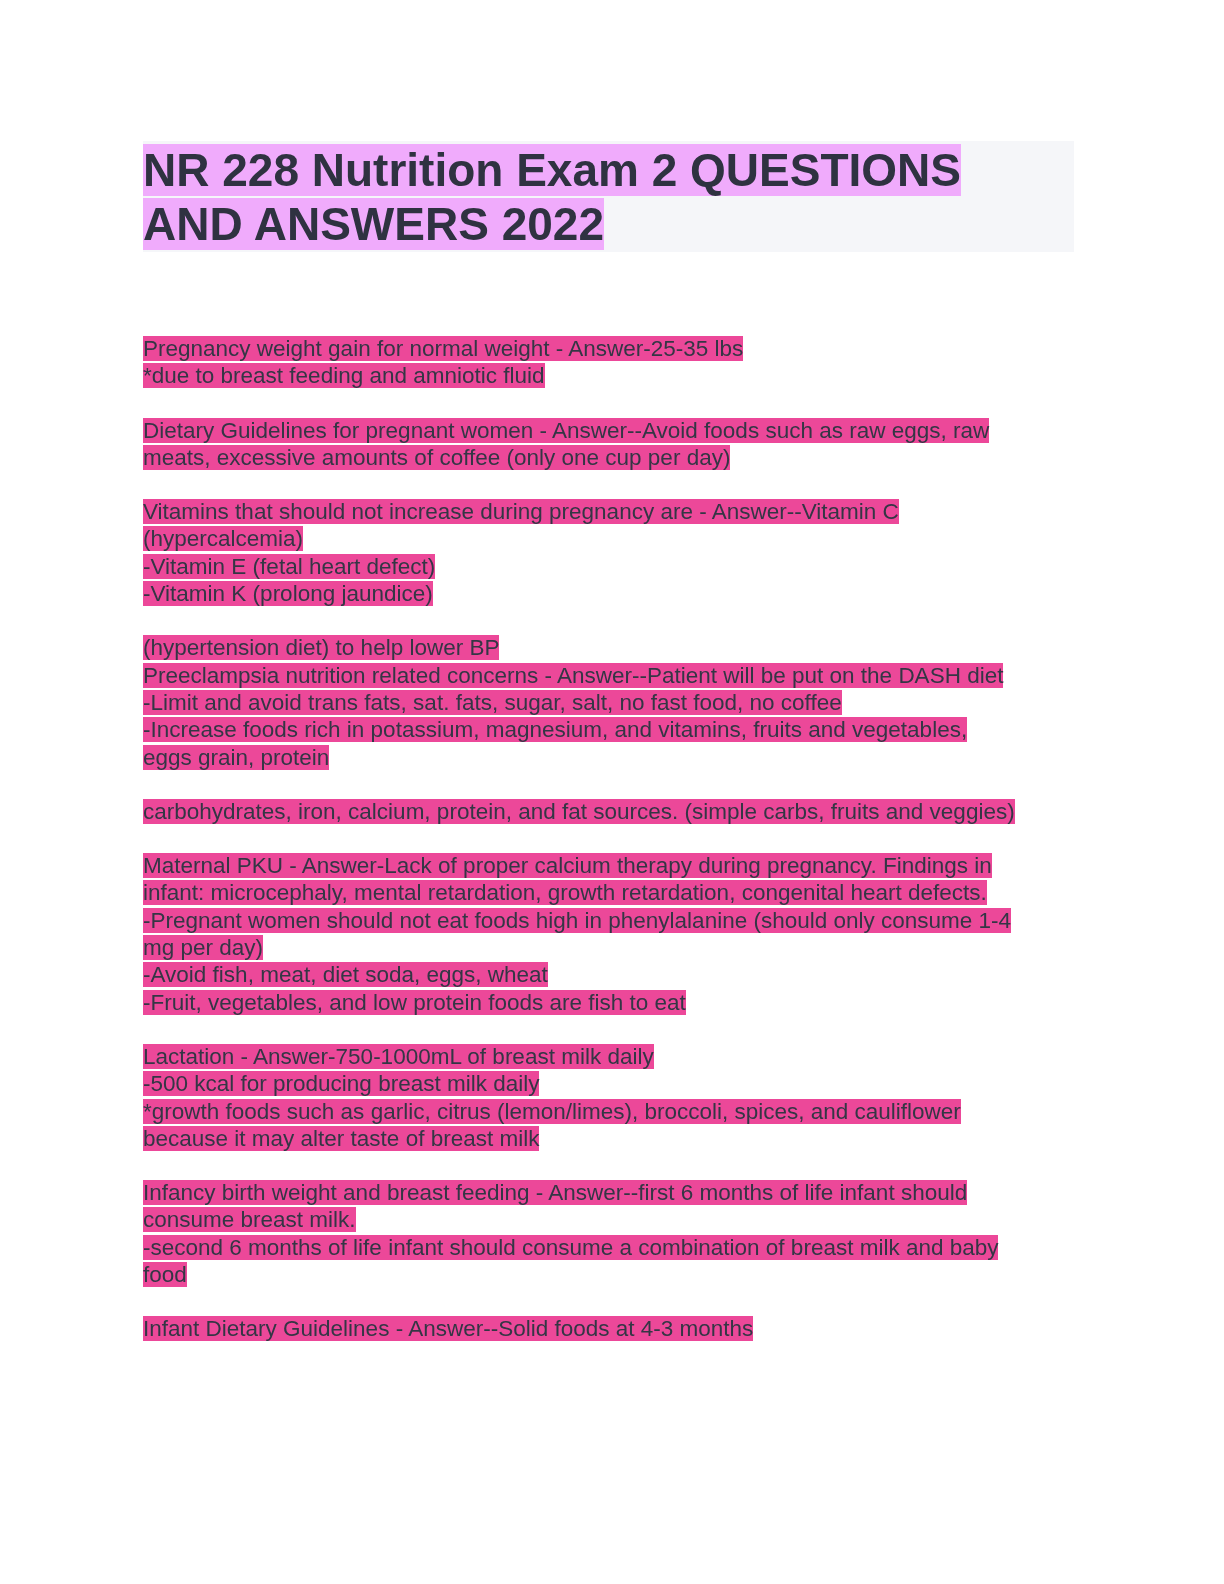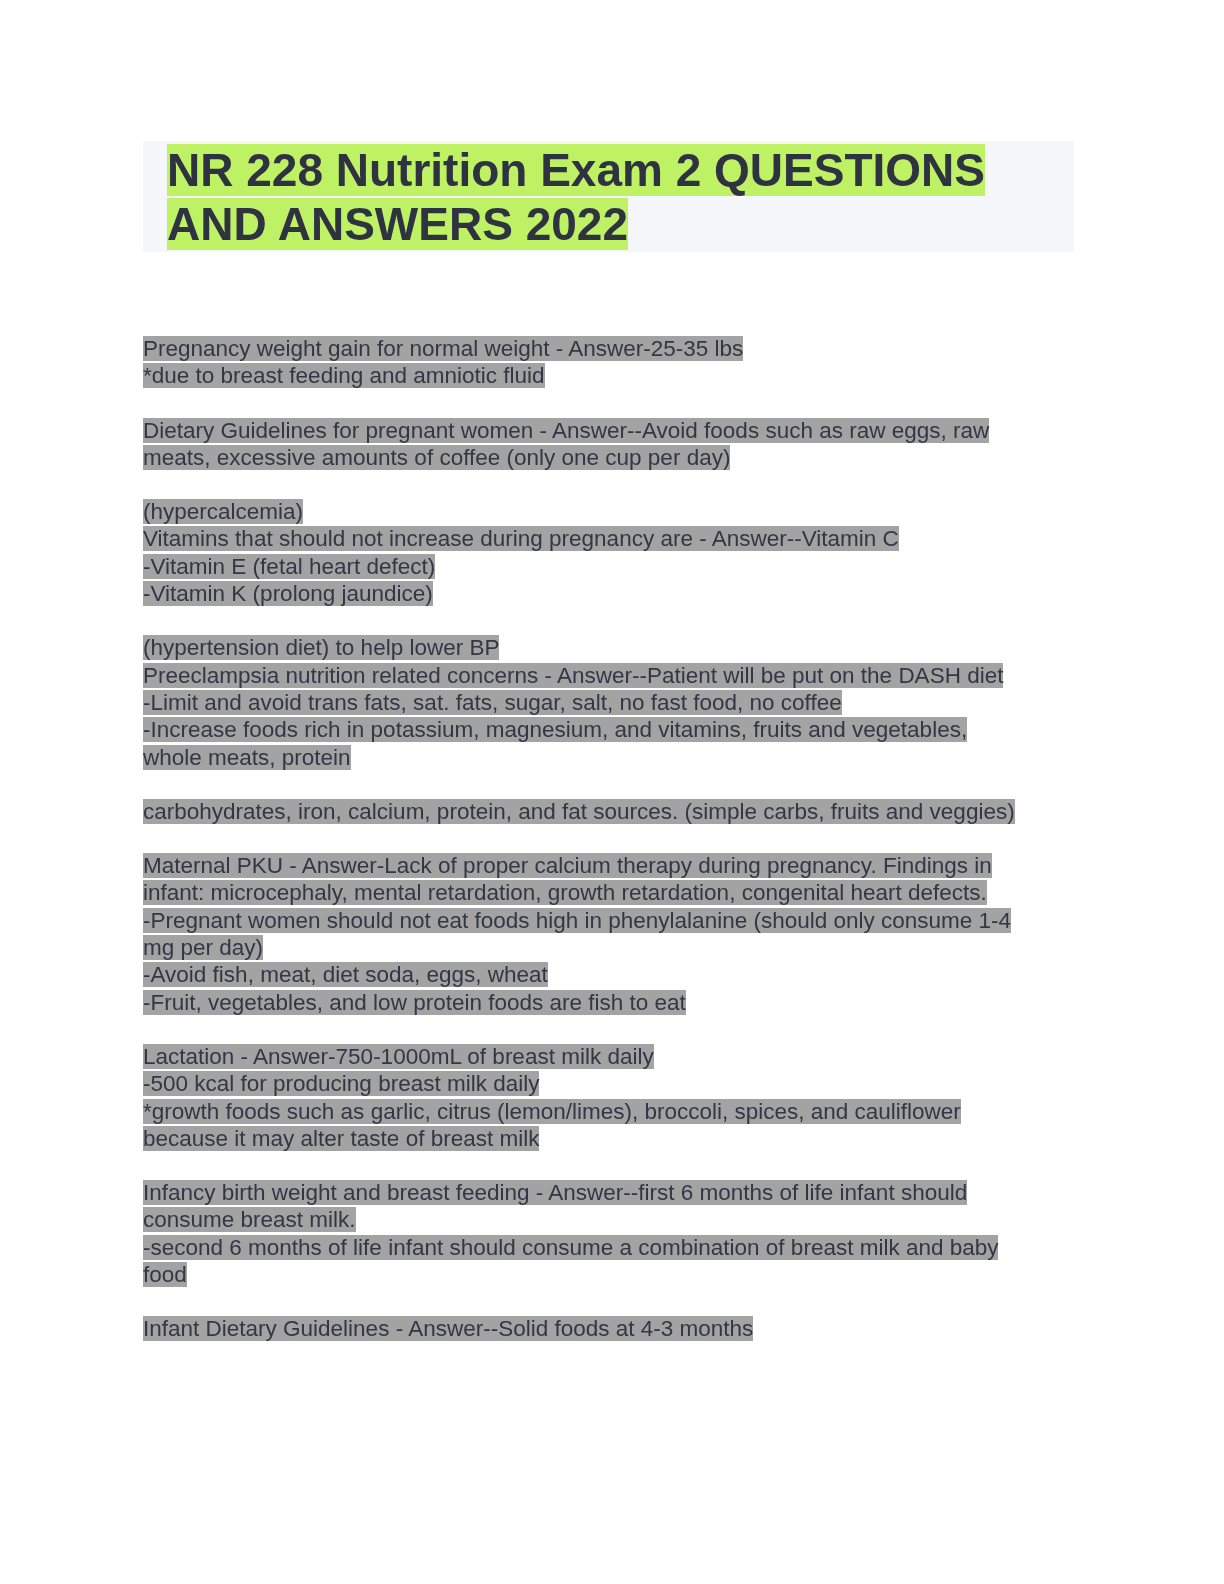--- a/index.html
+++ b/index.html
@@ -1,24 +1,24 @@
 <!DOCTYPE html>
 <html><head>
 <meta charset="utf-8">
 <style>
   html, body { margin: 0; padding: 0; background: #ffffff; }
   body { width: 1224px; height: 1584px; position: relative; overflow: hidden;
          font-family: "Liberation Sans", sans-serif; color: #343645; }
   .page { position: absolute; left: 143px; top: 141px; width: 931px; }
   .title-block { background: #f5f6f9; width: 931px; height: 111px; position: relative; }
   .title { margin: 0; font-size: 46px; font-weight: bold; line-height: 54px; color: #2f3241; padding-top: 2px; }
-  .title span.hl { background: #bef264; margin-left: 24px; }
+  .title span.hl { background: #f0abfc; }
   .qa-list { margin-top: 83px; }
   .qa { margin: 0 0 27px 0; font-size: 22.5px; line-height: 27.3px; }
-  .line { display: inline; background: #a3a3a3; }
+  .line { display: inline; background: #ec4899; }
   .line-wrap { display: block; }
 </style>
 </head>
 <body>
 
 <div class="page">
   <div class="title-block">
     <h1 class="title">
       <span class="hl">NR 228 Nutrition Exam 2 QUESTIONS</span><br>
       <span class="hl">AND ANSWERS 2022</span>
@@ -28,31 +28,31 @@
   <div class="qa-list" id="qa-list">
       <div class="qa">
         <span class="line-wrap"><span class="line">Pregnancy weight gain for normal weight - Answer-25-35 lbs</span></span>
         <span class="line-wrap"><span class="line">*due to breast feeding and amniotic fluid</span></span>
       </div>
       <div class="qa">
         <span class="line-wrap"><span class="line">Dietary Guidelines for pregnant women - Answer--Avoid foods such as raw eggs, raw</span></span>
         <span class="line-wrap"><span class="line">meats, excessive amounts of coffee (only one cup per day)</span></span>
       </div>
       <div class="qa">
+        <span class="line-wrap"><span class="line">Vitamins that should not increase during pregnancy are - Answer--Vitamin C</span></span>
         <span class="line-wrap"><span class="line">(hypercalcemia)</span></span>
-        <span class="line-wrap"><span class="line">Vitamins that should not increase during pregnancy are - Answer--Vitamin C</span></span>
         <span class="line-wrap"><span class="line">-Vitamin E (fetal heart defect)</span></span>
         <span class="line-wrap"><span class="line">-Vitamin K (prolong jaundice)</span></span>
       </div>
       <div class="qa">
         <span class="line-wrap"><span class="line">(hypertension diet) to help lower BP</span></span>
         <span class="line-wrap"><span class="line">Preeclampsia nutrition related concerns - Answer--Patient will be put on the DASH diet</span></span>
         <span class="line-wrap"><span class="line">-Limit and avoid trans fats, sat. fats, sugar, salt, no fast food, no coffee</span></span>
         <span class="line-wrap"><span class="line">-Increase foods rich in potassium, magnesium, and vitamins, fruits and vegetables,</span></span>
-        <span class="line-wrap"><span class="line">whole meats, protein</span></span>
+        <span class="line-wrap"><span class="line">eggs grain, protein</span></span>
       </div>
       <div class="qa">
         <span class="line-wrap"><span class="line">carbohydrates, iron, calcium, protein, and fat sources. (simple carbs, fruits and veggies)</span></span>
       </div>
       <div class="qa">
         <span class="line-wrap"><span class="line">Maternal PKU - Answer-Lack of proper calcium therapy during pregnancy. Findings in</span></span>
         <span class="line-wrap"><span class="line">infant: microcephaly, mental retardation, growth retardation, congenital heart defects.</span></span>
         <span class="line-wrap"><span class="line">-Pregnant women should not eat foods high in phenylalanine (should only consume 1-4</span></span>
         <span class="line-wrap"><span class="line">mg per day)</span></span>
         <span class="line-wrap"><span class="line">-Avoid fish, meat, diet soda, eggs, wheat</span></span>

